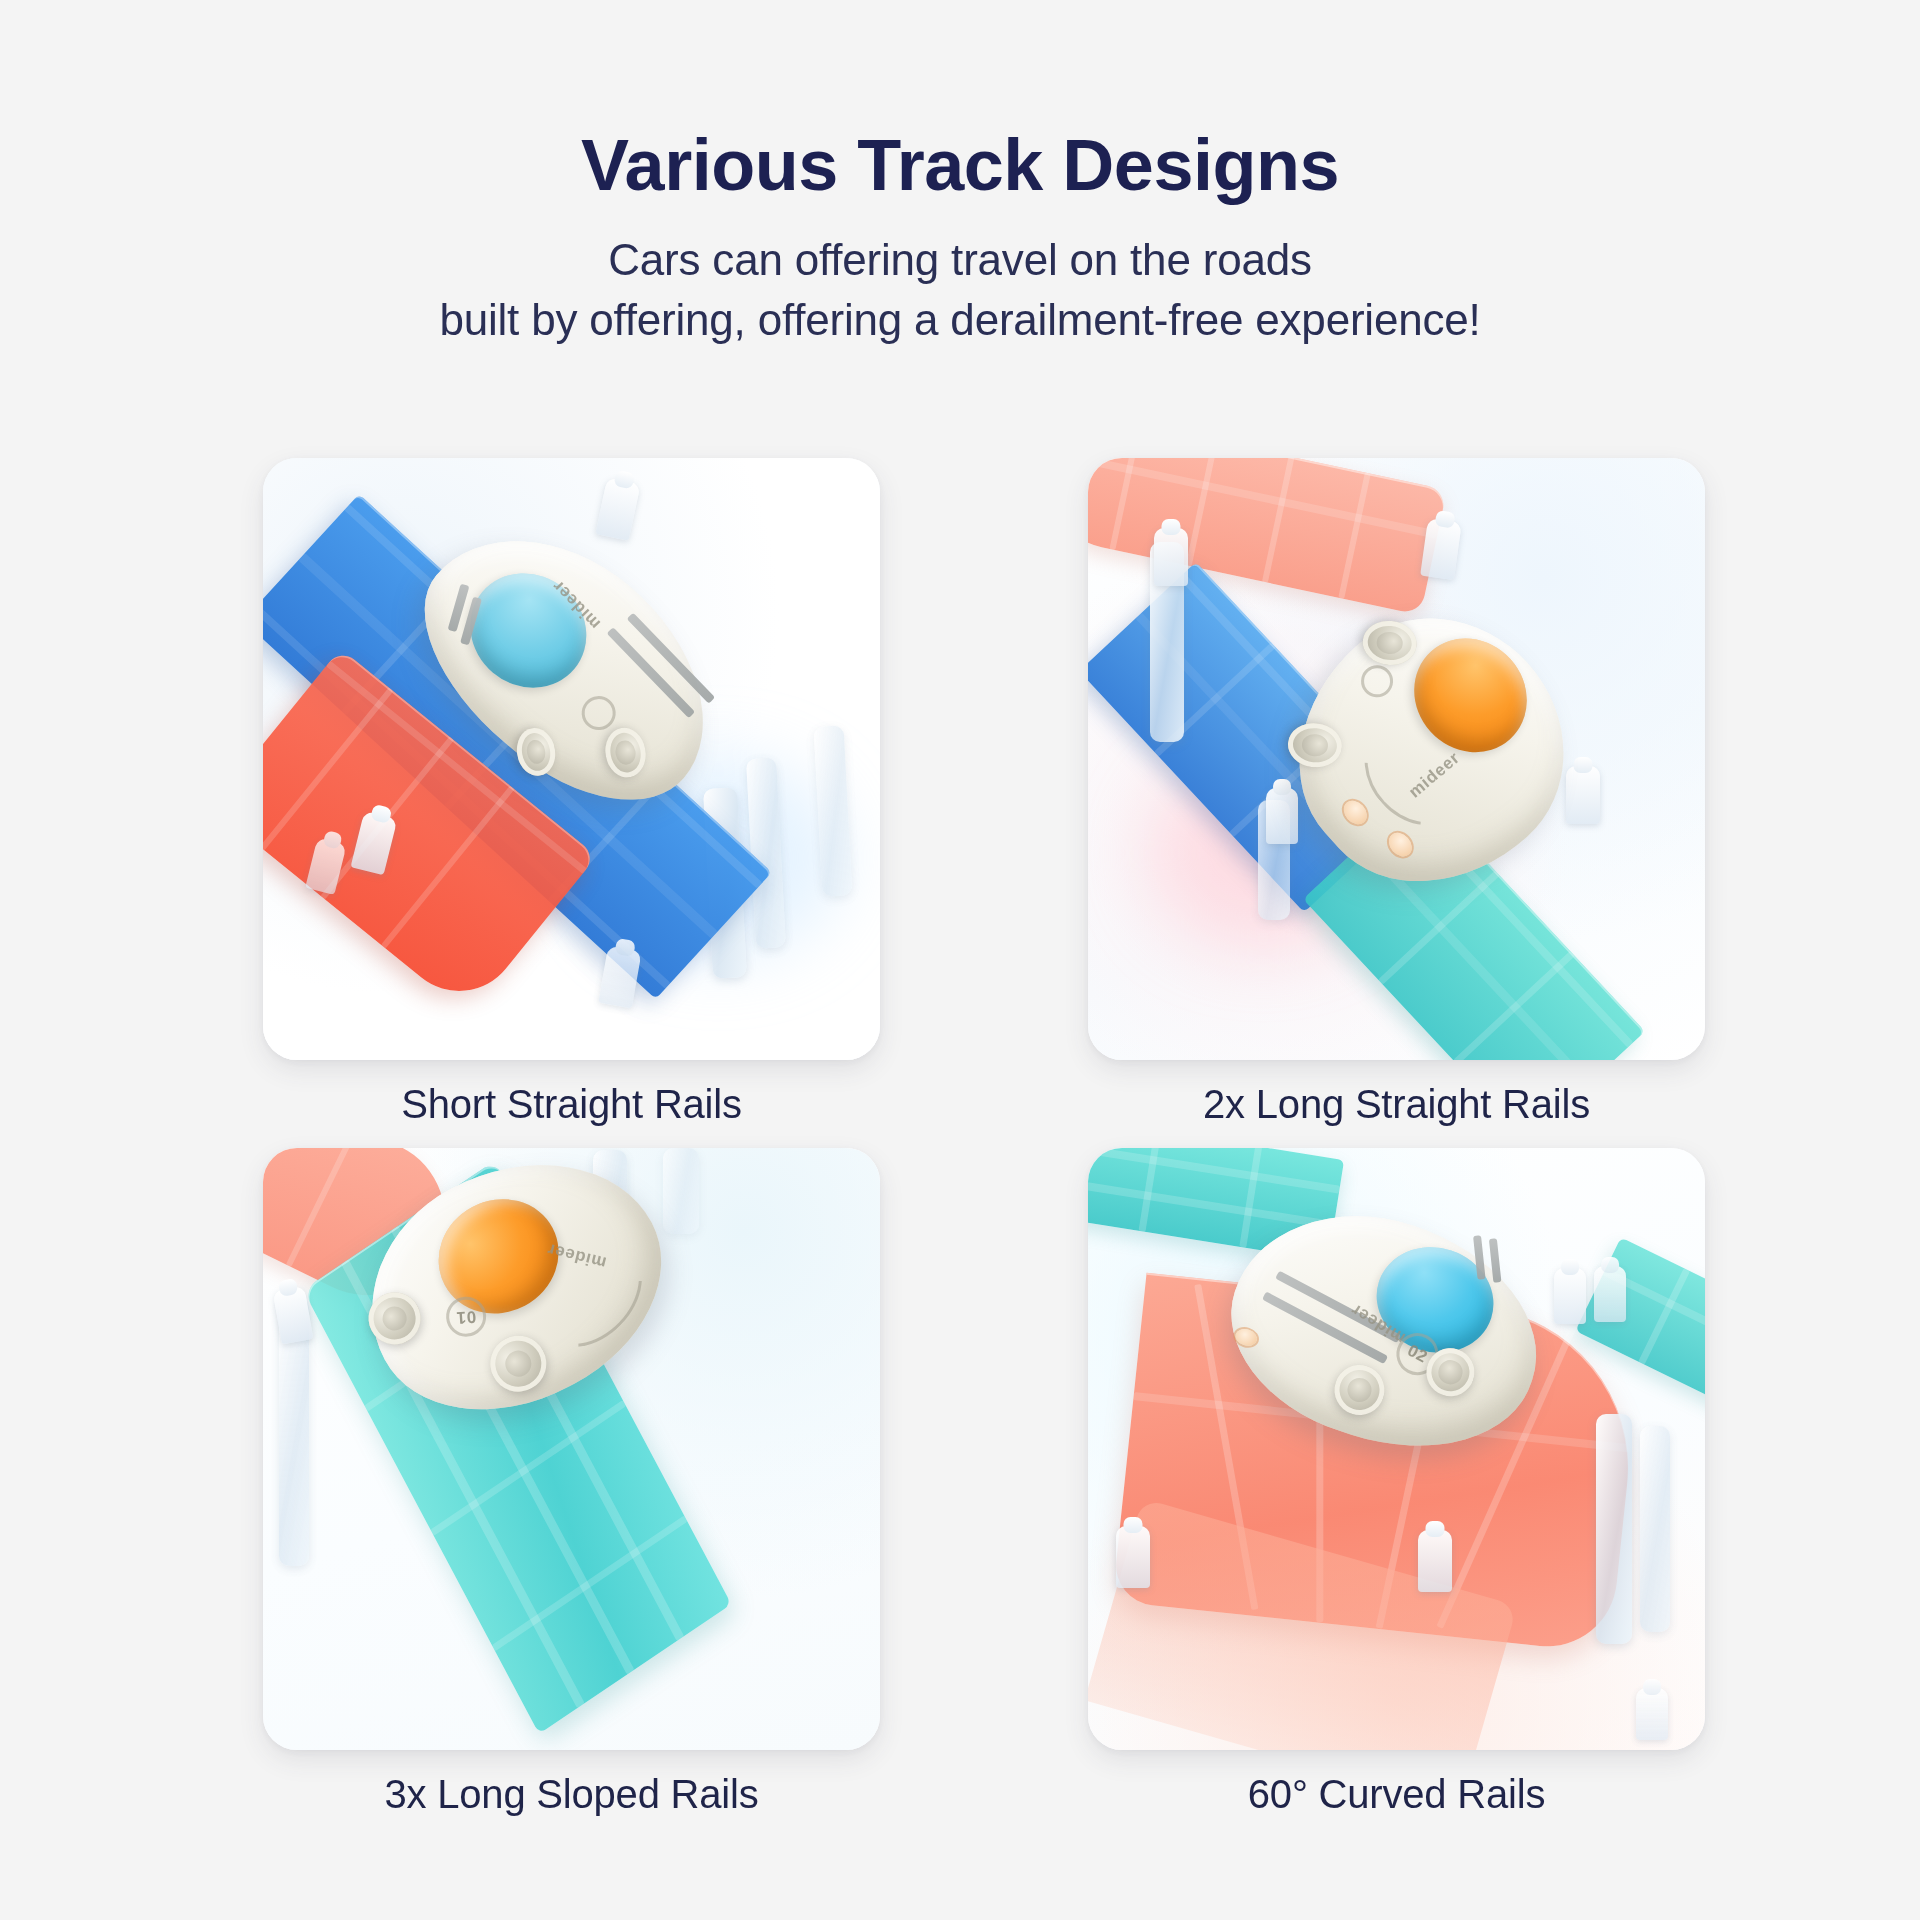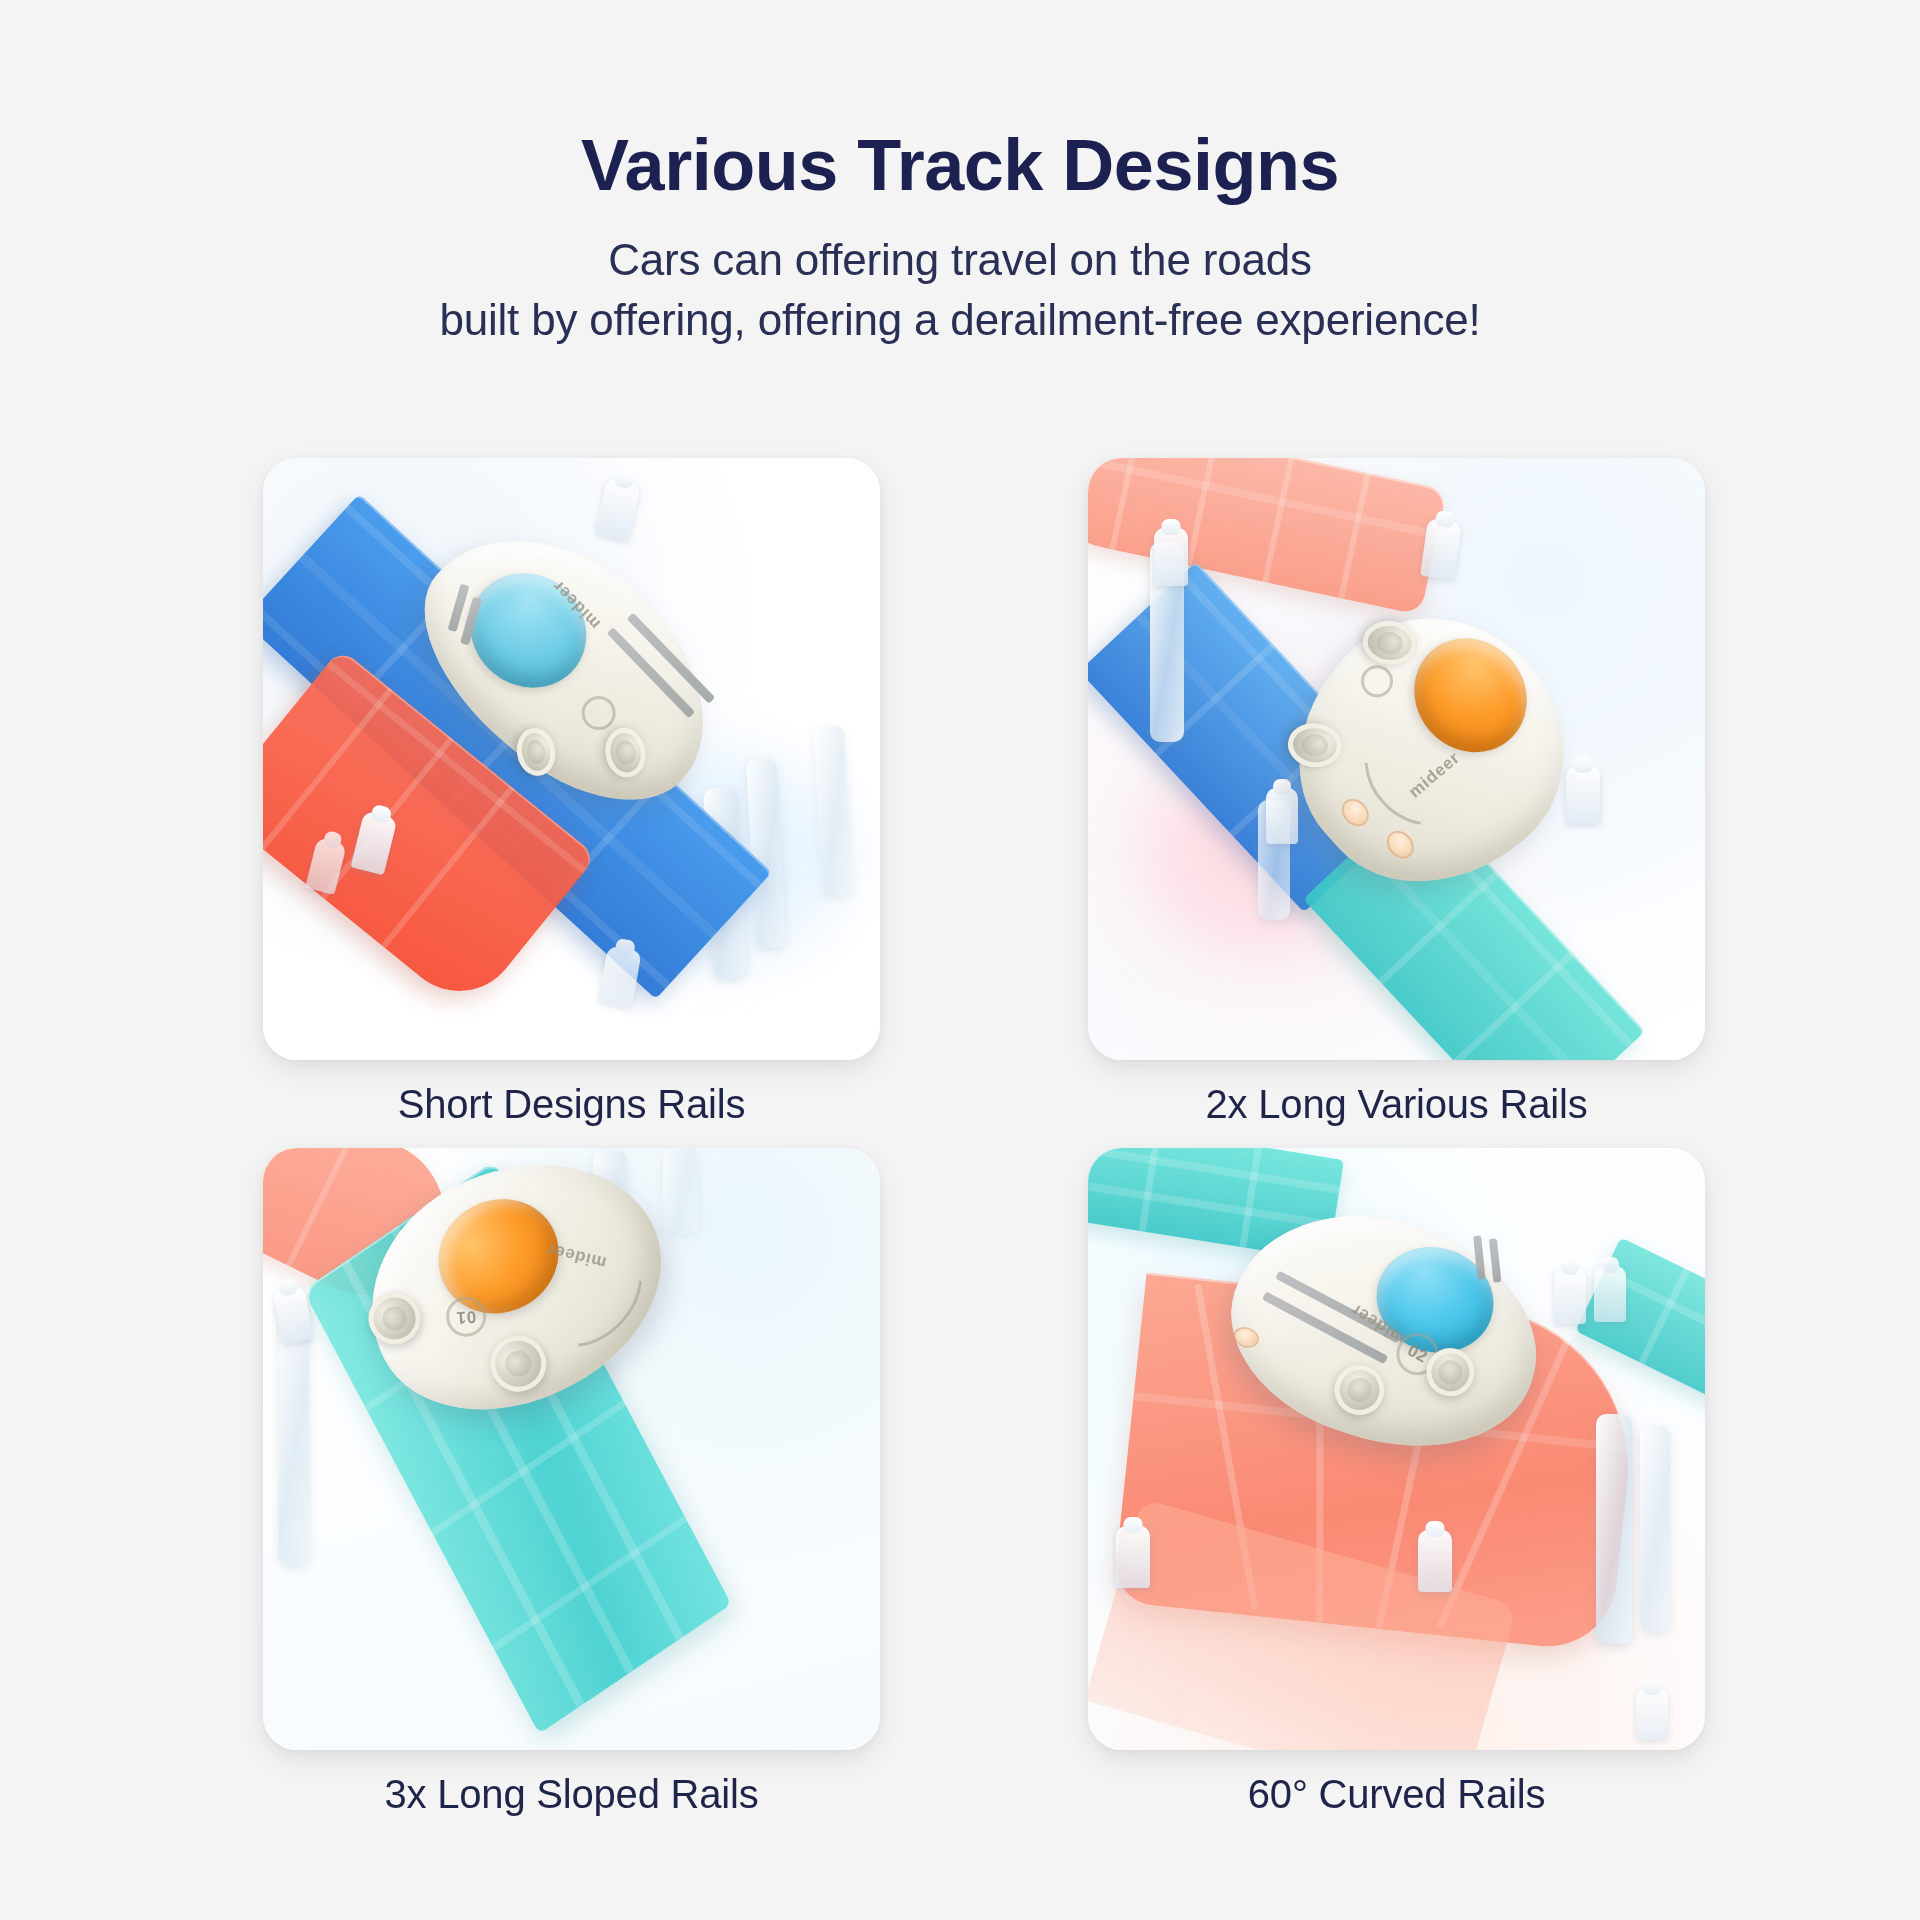--- a/index.html
+++ b/index.html
@@ -183,21 +183,21 @@
             <div class="stripe" style="left:168px;top:48px;width:118px;height:9px;transform:rotate(6deg);"></div>
             <div class="stripe" style="left:14px;top:122px;width:48px;height:9px;transform:rotate(66deg);"></div>
             <div class="stripe" style="left:32px;top:124px;width:48px;height:9px;transform:rotate(66deg);"></div>
             <div class="brand" style="left:96px;top:38px;transform:rotate(186deg);">mideer</div>
             <div class="badge" style="left:196px;top:100px;width:34px;height:34px;"></div>
             <div class="wheel" style="left:234px;top:110px;width:50px;height:40px;transform:rotate(40deg);"></div>
             <div class="wheel" style="left:166px;top:168px;width:48px;height:38px;transform:rotate(40deg);"></div>
           </div>
         </div>
       </div>
-      <div class="caption">Short Designs Rails</div>
+      <div class="caption">Short Straight Rails</div>
     </div>
 
     <div class="cell">
       <div class="photo">
         <div class="scene">
           <div class="bg-wash" style="background:
                radial-gradient(circle at 30% 62%, #fdf0f3 0%, rgba(255,255,255,0) 52%),
                radial-gradient(circle at 74% 20%, #eef6fd 0%, rgba(255,255,255,0) 55%),
                linear-gradient(155deg,#ffffff 0%,#f7fbfe 60%,#ffffff 100%);"></div>
           <div class="glow" style="left:60px;top:300px;width:230px;height:190px;background:rgba(255,196,206,.45);"></div>
@@ -248,21 +248,21 @@
             <div class="brand" style="left:118px;top:134px;transform:rotate(272deg);">mideer</div>
             <div class="smile" style="left:78px;top:116px;width:112px;height:86px;"></div>
             <div class="badge" style="left:24px;top:108px;width:32px;height:32px;"></div>
             <div class="wheel" style="left:-2px;top:62px;width:44px;height:54px;transform:rotate(48deg);"></div>
             <div class="wheel" style="left:24px;top:186px;width:44px;height:54px;transform:rotate(48deg);"></div>
             <div class="headlamp" style="left:110px;top:218px;width:26px;height:20px;"></div>
             <div class="headlamp" style="left:164px;top:206px;width:26px;height:20px;"></div>
           </div>
         </div>
       </div>
-      <div class="caption">2x Long Various Rails</div>
+      <div class="caption">2x Long Straight Rails</div>
     </div>
 
     <div class="cell">
       <div class="photo">
         <div class="scene">
           <div class="bg-wash" style="background:
                radial-gradient(circle at 78% 14%, #eaf6fb 0%, rgba(255,255,255,0) 52%),
                linear-gradient(165deg,#ffffff 0%,#fafdff 55%,#f7fbfd 100%);"></div>
 
           <div style="position:absolute;left:-92px;top:-36px;width:280px;height:156px;

